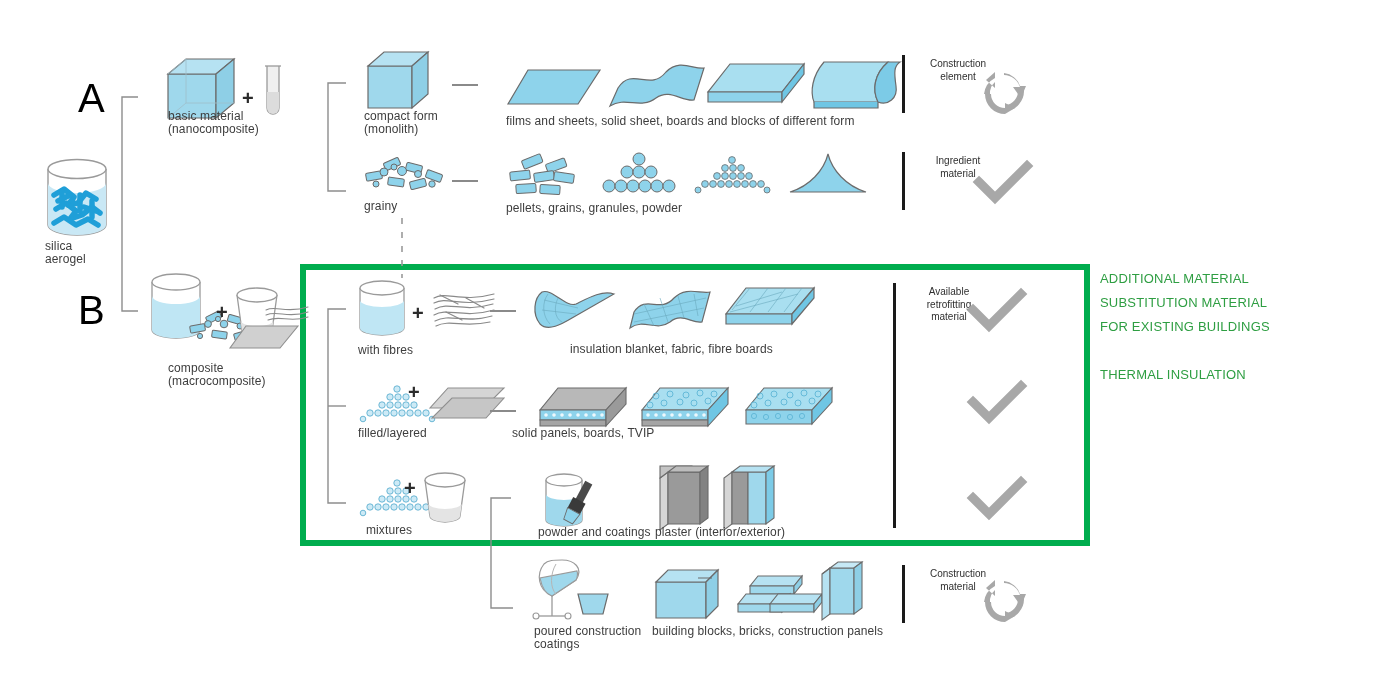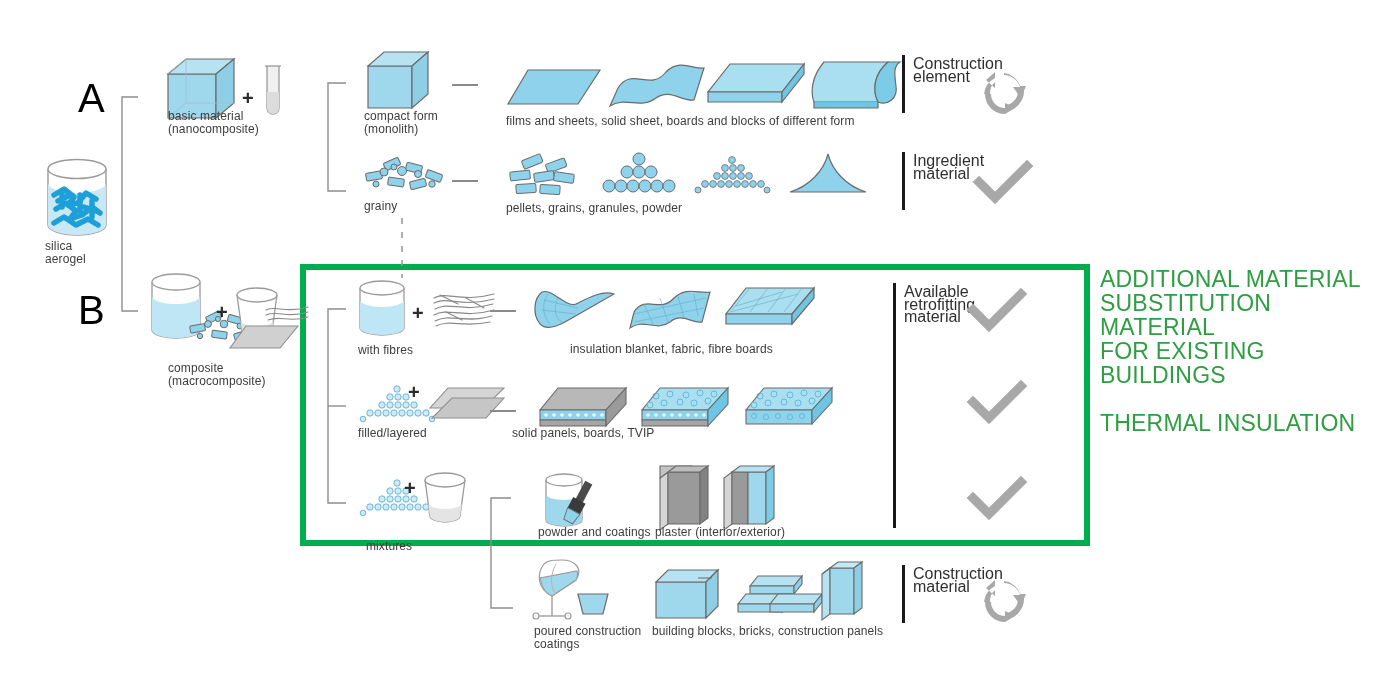--- a/index.html
+++ b/index.html
@@ -5,23 +5,23 @@
   html,body{margin:0;padding:0;background:#ffffff;}
   body{width:1395px;height:694px;position:relative;overflow:hidden;
        font-family:"Liberation Sans",sans-serif;color:#3b3b3b;}
   .stage{position:absolute;left:0;top:0;width:1395px;height:694px;}
   .abs{position:absolute;}
   .cap{font-size:12px;line-height:12.5px;color:#3d3d3d;letter-spacing:.1px;}
   .bigletter{font-size:40px;line-height:40px;color:#000;font-weight:400;}
   .plus{font-size:20px;line-height:20px;color:#2b2b2b;font-weight:700;}
   .dash{width:26px;height:2px;background:#8a8a8a;}
   .vbar{width:3px;background:#1a1a1a;}
-  .catlabel{font-size:16px;line-height:12.5px;color:#2f2f2f;}
+  .catlabel{font-size:10px;line-height:12.5px;color:#2f2f2f;text-align:center;}
   .greenbox{border:6px solid #00ad4e;box-sizing:border-box;}
-  .greentext{color:#2e9e42;font-size:23px;line-height:24px;letter-spacing:.2px;}
+  .greentext{color:#2e9e42;font-size:13px;line-height:24px;letter-spacing:.2px;}
   svg{display:block;overflow:visible;}
 </style>
 </head>
 <body>
 
 <div class="stage">
 
   <div class="abs greenbox" style="left:300px;top:264px;width:790px;height:282px;"></div>
 
   <div class="abs" style="left:40px;top:145px;">
@@ -460,21 +460,21 @@
     </svg>
   </div>
   <div class="abs plus" style="left:404px;top:478px;">+</div>
   <div class="abs" style="left:420px;top:470px;">
     <svg width="50" height="58" viewBox="0 0 50 58">
       <path d="M5,10 L10,46 a15,6 0 0 0 30,0 L45,10" fill="#ffffff" stroke="#9a9a9a" stroke-width="1.3"></path>
       <path d="M8,33 L10,46 a15,6 0 0 0 30,0 L42,33 a17,6 0 0 1 -34,0 Z" fill="#e4e4e4" stroke="none"></path>
       <ellipse cx="25" cy="10" rx="20" ry="7" fill="#ffffff" stroke="#9a9a9a" stroke-width="1.3"></ellipse>
     </svg>
   </div>
-  <div class="abs cap" style="left:366px;top:524px;width:110px;margin-top:16px;">mixtures</div>
+  <div class="abs cap" style="left:366px;top:524px;width:110px;">mixtures</div>
 
   <div class="abs" style="left:487px;top:496px;">
     <svg width="26" height="114" viewBox="0 0 26 114">
       <path d="M24,2 L4,2 L4,112 L26,112" fill="none" stroke="#8d8d8d" stroke-width="1.4"></path>
     </svg>
   </div>
 
   <div class="abs" style="left:538px;top:470px;">
     <svg width="72" height="62" viewBox="0 0 72 62">
       <path d="M8,10 L8,50 a18,6 0 0 0 36,0 L44,10" fill="#ffffff" stroke="#9a9a9a" stroke-width="1.3"></path>

